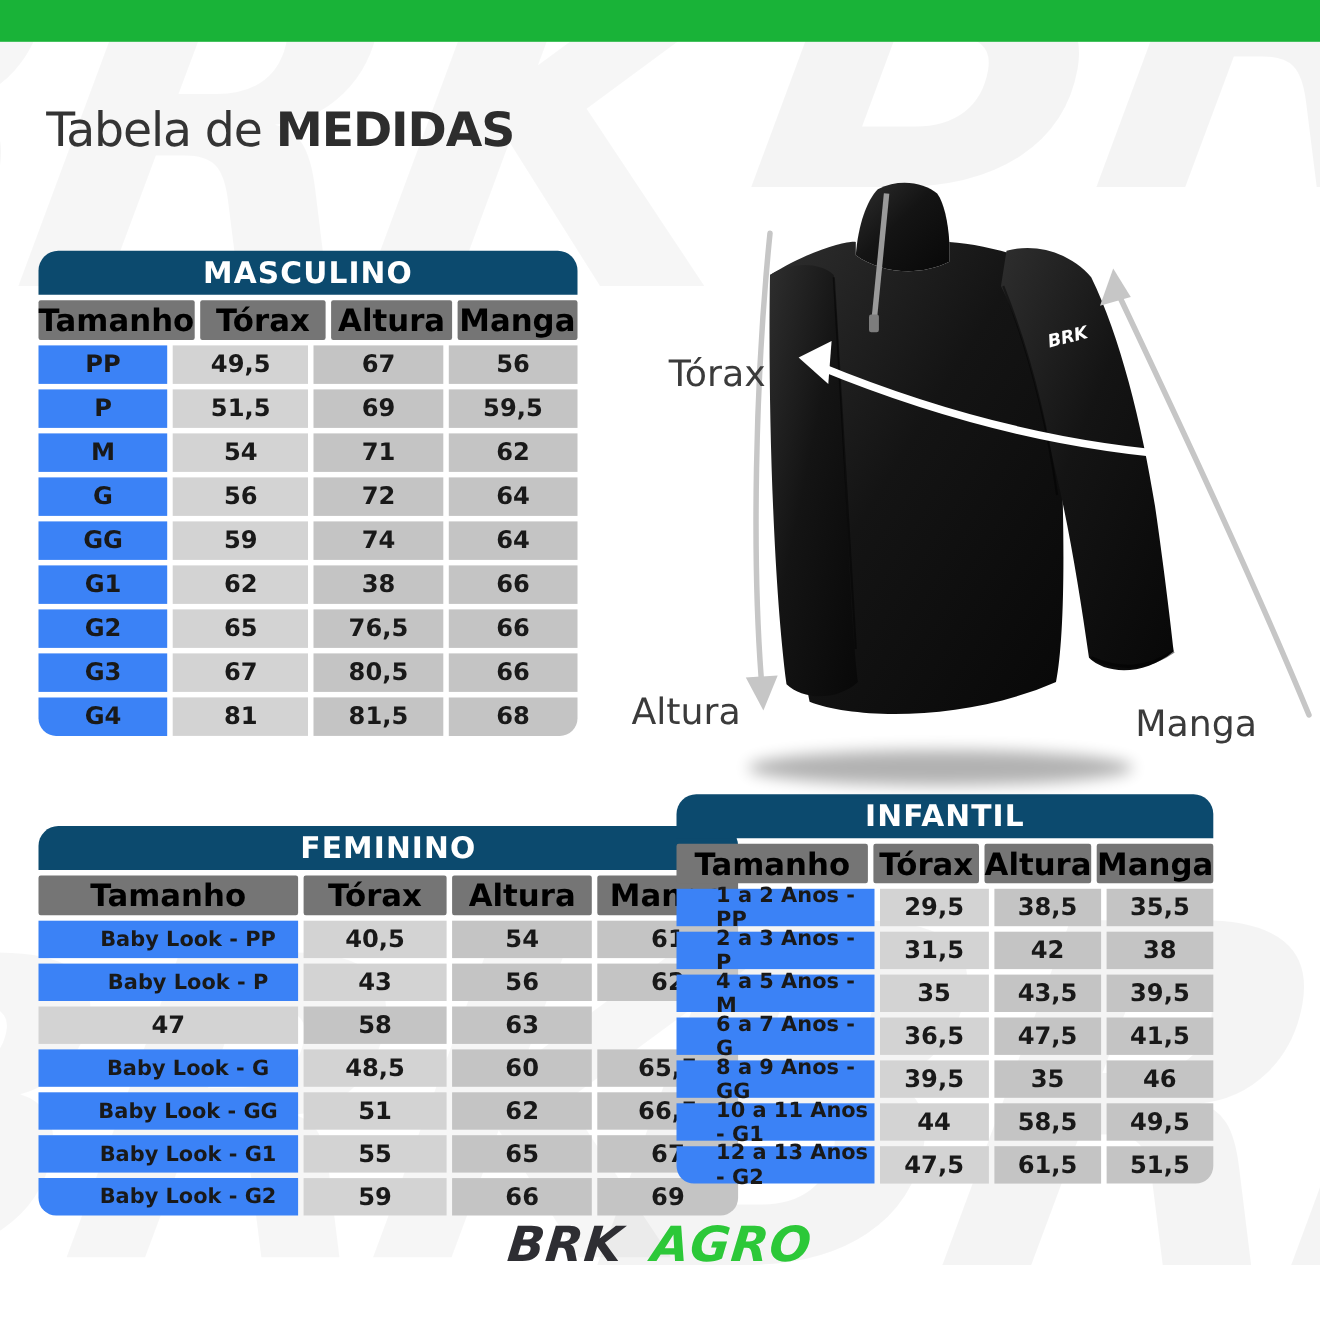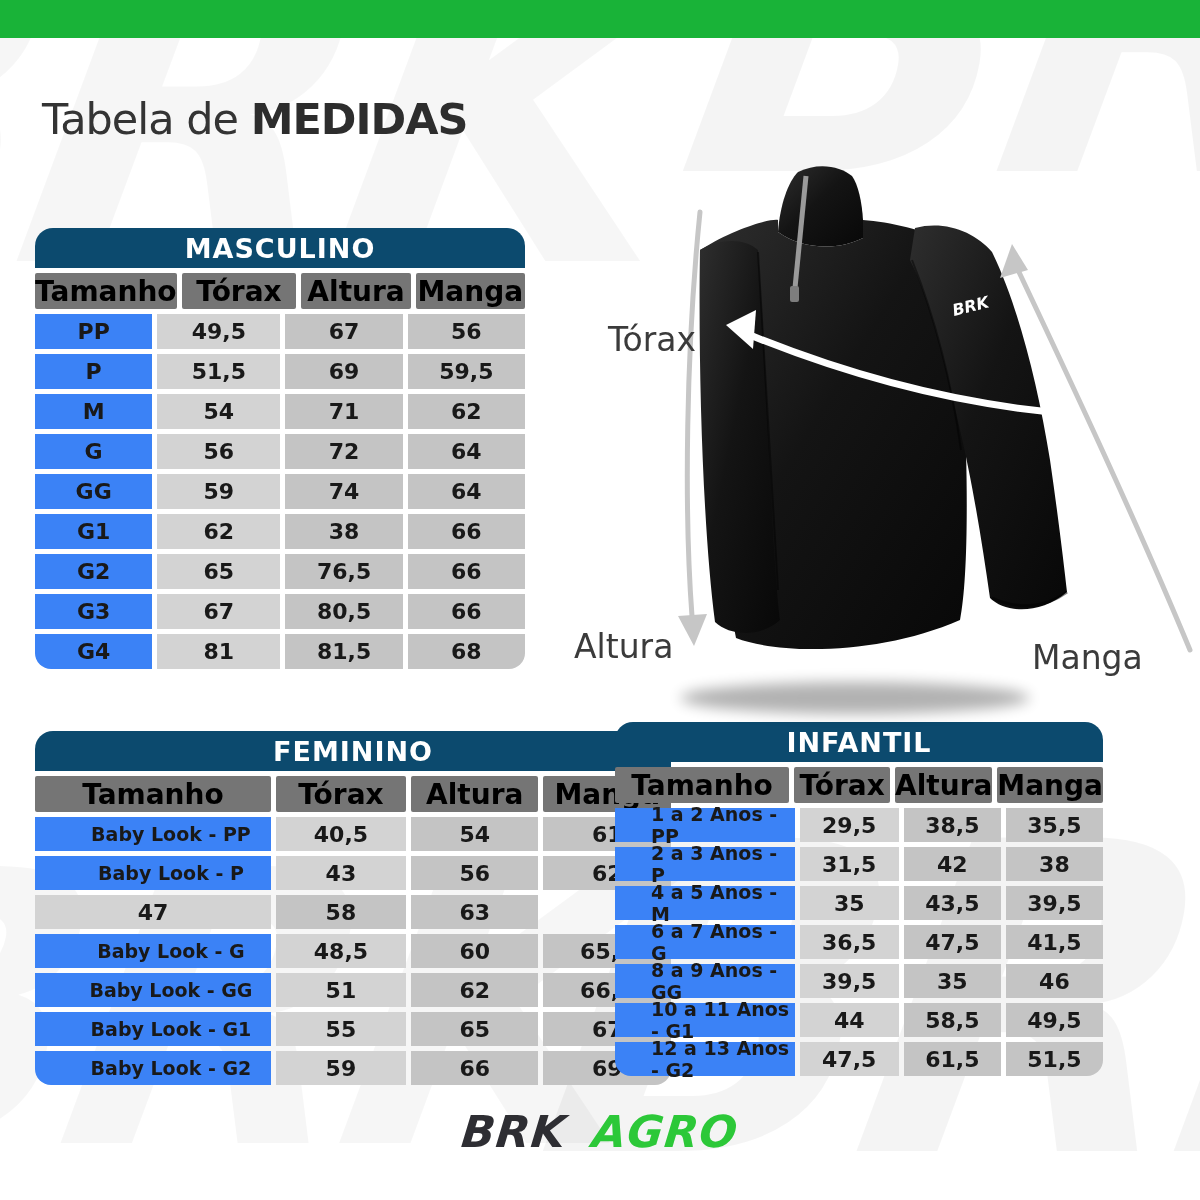--- a/index.html
+++ b/index.html
@@ -134,21 +134,21 @@
         </div>
         <div class="t-row">
           <div class="td c0 rl">G4</div>
           <div class="td c1">81</div>
           <div class="td c2">81,5</div>
           <div class="td c3 rr">68</div>
         </div>
       </div>
   </div>
 
-  <div class="size-table wide" style="left:35px;top:731px;width:636px;">
+  <div class="size-table wide" style="left:35px;top:751px;width:636px;">
     <div class="t-title">FEMININO</div>
     <div class="t-head">
         <div class="th c0">Tamanho</div>
         <div class="th c1">Tórax</div>
         <div class="th c2">Altura</div>
         <div class="th c3">Manga</div>
       </div>
     <div class="t-body">
         <div class="t-row">
           <div class="td c0">Baby Look - PP</div>

